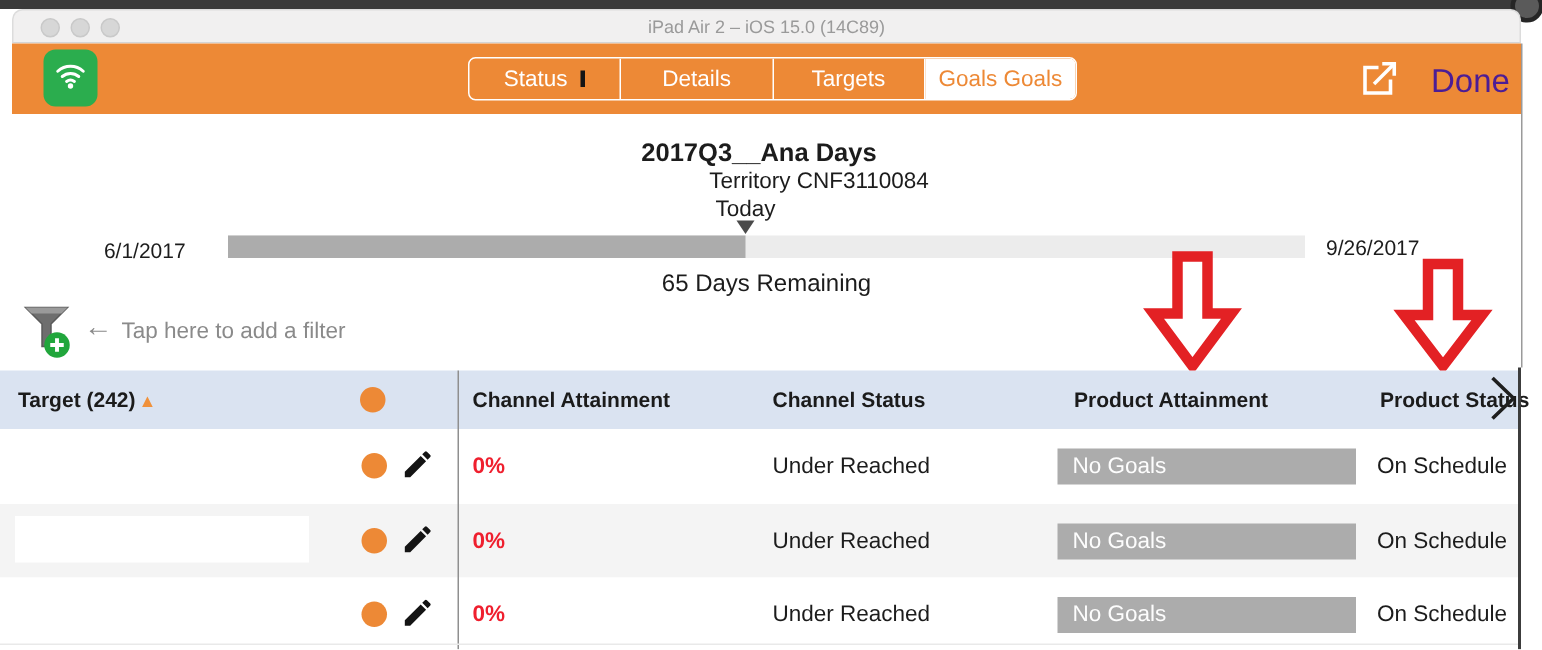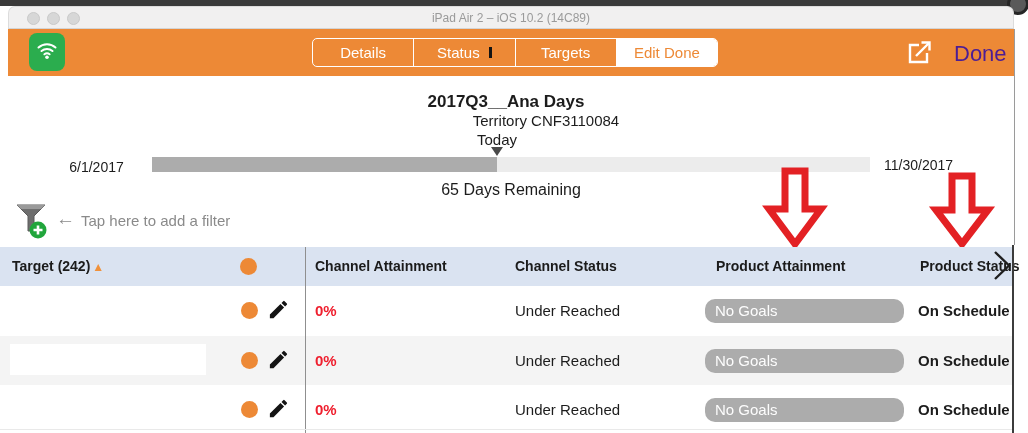--- a/index.html
+++ b/index.html
@@ -61,23 +61,23 @@
   .hdr-circle { position:absolute; left:240px; top:11px; width:17px; height:17px; border-radius:50%; background:#ed8936; }
   .scroll-chevron { position:absolute; left:993px; top:250px; }
 
   .row { position:absolute; left:0; width:1012px; height:49px; background:#fff; }
   .row.alt { background:#f4f4f4; }
   .row-circle { position:absolute; left:241px; top:16px; width:17px; height:17px; border-radius:50%; background:#ed8936; }
   .pencil { position:absolute; left:267px; top:12px; }
   .cell { position:absolute; top:0; height:49px; line-height:49px; font-size:15px; color:#1c1c1c; white-space:nowrap; }
   .c-att { left:315px; color:#ef1f2e; font-weight:bold; }
   .c-chst { left:515px; }
-  .c-pill { left:705px; top:13px; width:199px; height:24px; line-height:24px; border-radius:10px;
+  .c-pill { left:705px; top:13px; width:199px; height:24px; line-height:24px; border-radius:0;
             background:#acacac; color:#fdfdfd; padding-left:10px; font-size:15px; }
-  .c-pst { left:918px;font-weight:bold; }
+  .c-pst { left:918px; }
   .redaction { position:absolute; left:10px; top:8px; width:196px; height:31px; background:#fff; }
 
   .vdivider { position:absolute; left:305px; top:247px; width:1px; height:186px; background:#8f8f8f; }
   .edge-line-top { position:absolute; left:1014px; top:29px; width:1px; height:216px; background:#9a9a9a; }
   .edge-line-bottom { position:absolute; left:1012px; top:245px; width:2px; height:188px; background:#3c3c3c; }
   .bottom-sep { position:absolute; left:0; top:429px; width:1012px; height:1px; background:#e9e9e9; }
 
   .arrows-overlay { position:absolute; left:740px; top:165px; pointer-events:none; }
 </style>
 </head>
@@ -87,46 +87,46 @@
 
   <div class="top-strip"></div>
   <div class="corner-circle"></div>
 
   <div class="titlebar">
     <div class="lights">
       <span class="light"></span>
       <span class="light"></span>
       <span class="light"></span>
     </div>
-    <div class="win-title">iPad Air 2 – iOS 10.2 (14C89)</div>
+    <div class="win-title">iPad Air 2 – iOS 15.0 (14C89)</div>
   </div>
 
   <div class="navbar">
     <div class="wifi-btn">
       <span>
         <svg width="24" height="22" viewBox="0 0 24 22">
           <path d="M3.5 8.5a12.5 12.5 0 0 1 17 0M6.5 12a8.5 8.5 0 0 1 11 0M9.4 15.3a4.3 4.3 0 0 1 5.2 0" stroke="#fff" stroke-width="2" fill="none" stroke-linecap="round"></path>
           <circle cx="12" cy="18.3" r="1.8" fill="#fff"></circle>
         </svg>
       </span>
     </div>
 
     <div class="segmented">
       <div class="seg">
-        <span>Details</span>
-      </div>
-      <div class="seg">
         <span>Status</span>
         <span class="cursor-mark"></span>
       </div>
       <div class="seg">
+        <span>Details</span>
+      </div>
+      <div class="seg">
         <span>Targets</span>
       </div>
       <div class="seg active">
-        <span>Edit Done</span>
+        <span>Goals Goals</span>
       </div>
     </div>
 
     <div class="share-btn">
       <span>
         <svg width="28" height="28" viewBox="0 0 28 28">
           <path d="M14 6H5v17h17v-9" stroke="#fff" stroke-width="2.4" fill="none"></path>
           <path d="M11 17 24 4" stroke="#fff" stroke-width="2.4" fill="none"></path>
           <path d="M16.5 3.5h8v8" stroke="#fff" stroke-width="2.4" fill="none"></path>
         </svg>
@@ -136,21 +136,21 @@
   </div>
 
   <div class="main-title">2017Q3__Ana Days</div>
   <div class="sub-title">Territory CNF3110084</div>
   <div class="today-label">Today</div>
   <div class="today-tri"></div>
   <div class="timeline">
     <div class="timeline-fill" style="width: 48%;"></div>
   </div>
   <div class="date-start">6/1/2017</div>
-  <div class="date-end">11/30/2017</div>
+  <div class="date-end">9/26/2017</div>
   <div class="days-remaining">65 Days Remaining</div>
 
   <div class="funnel">
     <span>
       <svg width="36" height="38" viewBox="0 0 36 38">
         <polygon points="2,3 30,3 19,14 19,29 13,29 13,14" fill="#6e6e6e" stroke="#5a5a5a" stroke-width="1"></polygon>
         <polygon points="2,3 30,3 26,7 6,7" fill="#9a9a9a"></polygon>
         <circle cx="23" cy="28" r="8.5" fill="#21a63c"></circle>
         <path d="M23 23.5v9M18.5 28h9" stroke="#fff" stroke-width="2.6"></path>
       </svg>

